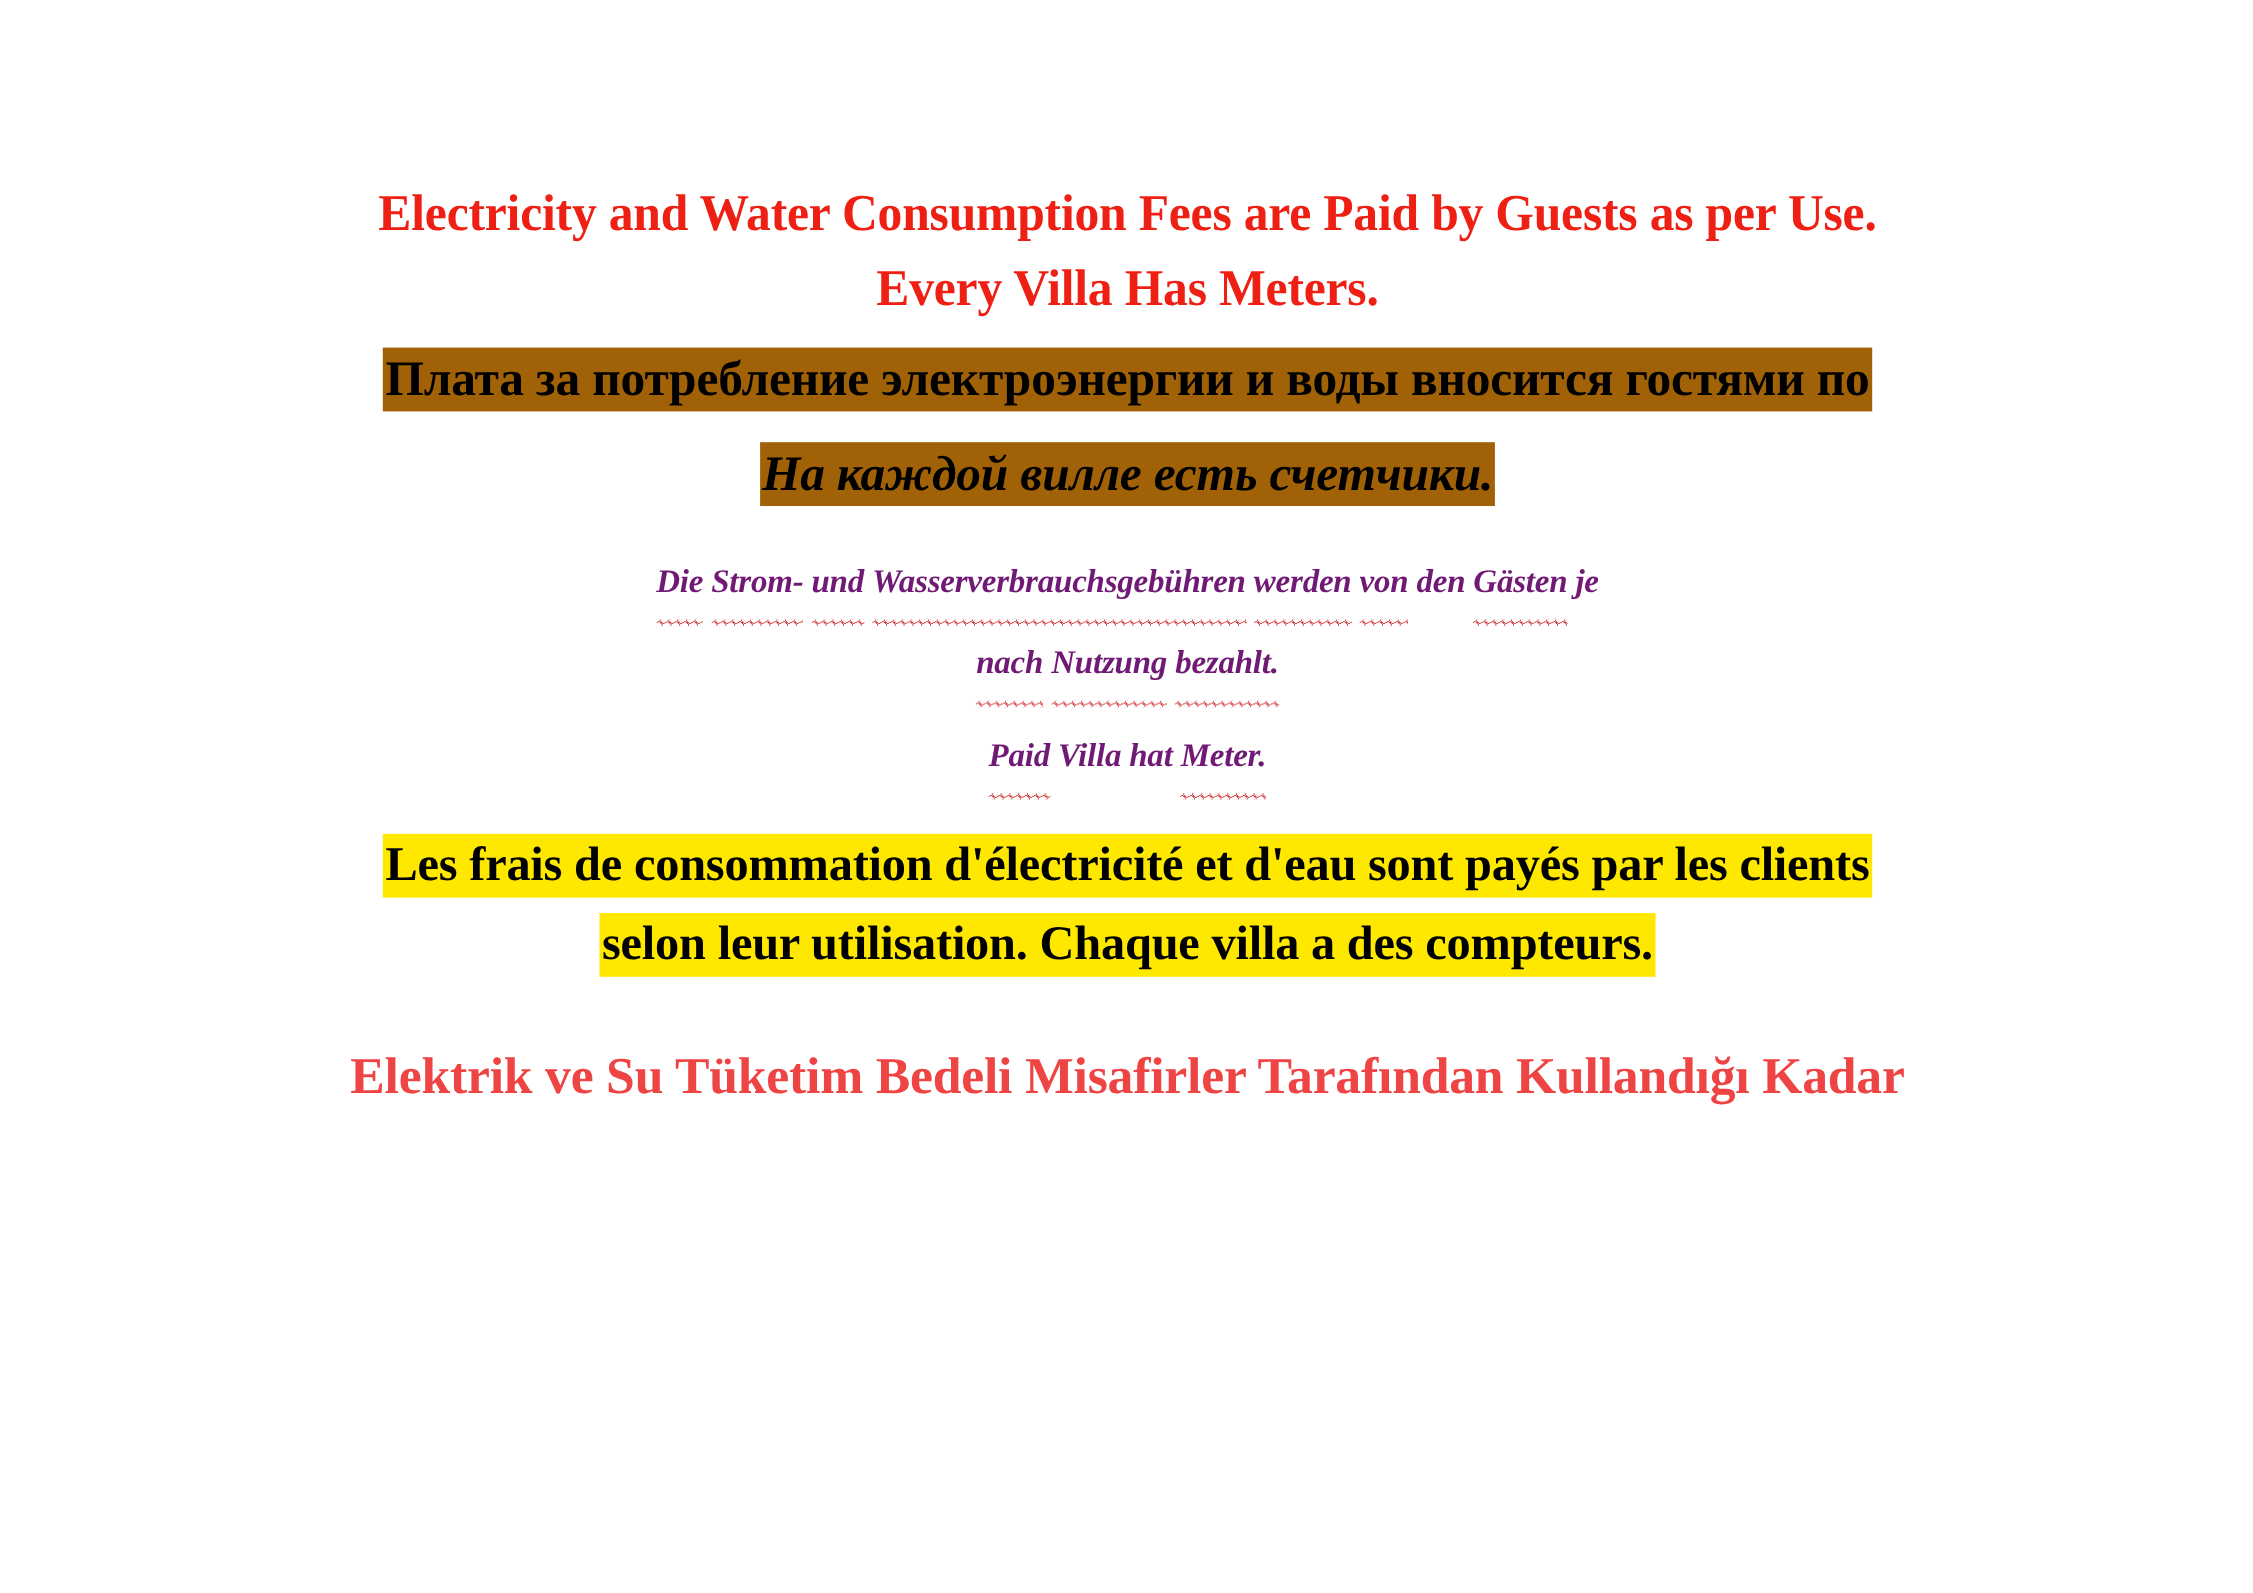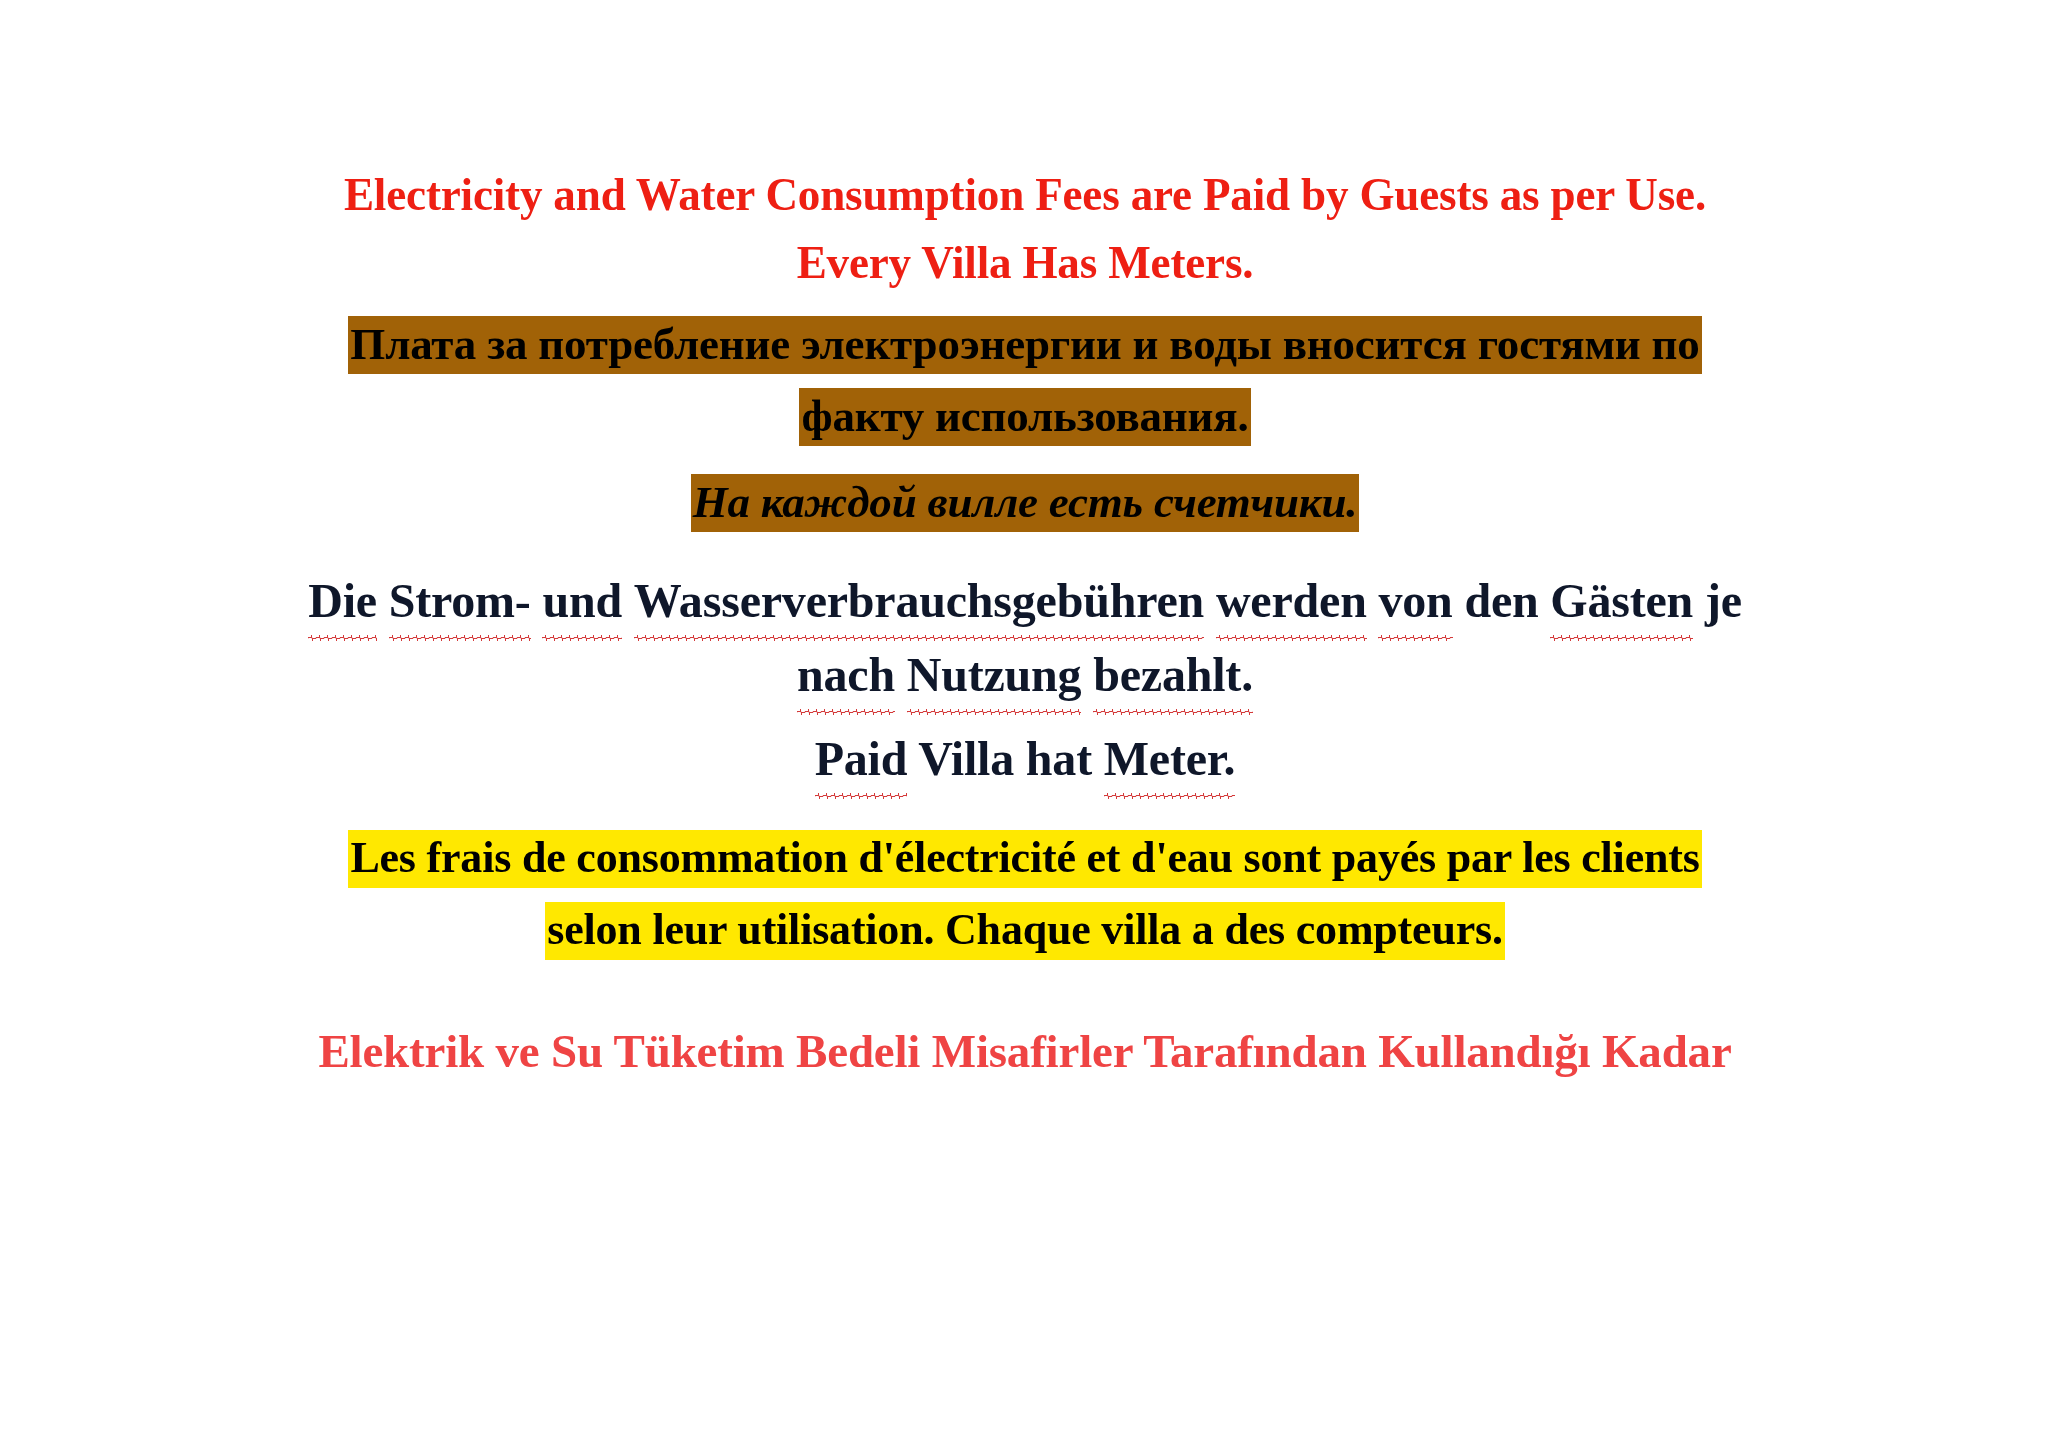--- a/index.html
+++ b/index.html
@@ -77,23 +77,24 @@
     margin-top: 14px;
     margin-bottom: 12px;
     font-style: italic;
   }
 
   
   .block-de {
     margin-top: 26px;
   }
   .block-de .line {
-    color: #0f172a;
-    font-size: 48px;
+    color: #701a75;
+    font-size: 30px;
     line-height: 74px;
+    font-style: italic;
   }
   .block-de2 {
     margin-top: 10px;
   }
 
   
   .sq {
     position: relative;
     display: inline-block;
   }
@@ -152,21 +153,20 @@
 <div class="page">
   <div class="doc-body">
 
     <div class="para block-en">
       <span class="line">Electricity and Water Consumption Fees are Paid by Guests as per Use.</span>
       <span class="line">Every Villa Has Meters.</span>
     </div>
 
     <div class="para block-ru">
       <span class="line"><span class="hl">Плата за потребление электроэнергии и воды вносится гостями по</span></span>
-      <span class="line"><span class="hl">факту использования.</span></span>
     </div>
     <div class="para block-ru block-ru2">
       <span class="line"><span class="hl">На каждой вилле есть счетчики.</span></span>
     </div>
 
     <div class="para block-de">
       <span class="line"><span class="sq">Die</span> <span class="sq">Strom-</span> <span class="sq">und</span> <span class="sq">Wasserverbrauchsgebühren</span> <span class="sq">werden</span> <span class="sq">von</span> <span>den</span> <span class="sq">Gästen</span> <span>je</span></span>
       <span class="line"><span class="sq">nach</span> <span class="sq">Nutzung</span> <span class="sq">bezahlt.</span></span>
     </div>
     <div class="para block-de block-de2">

